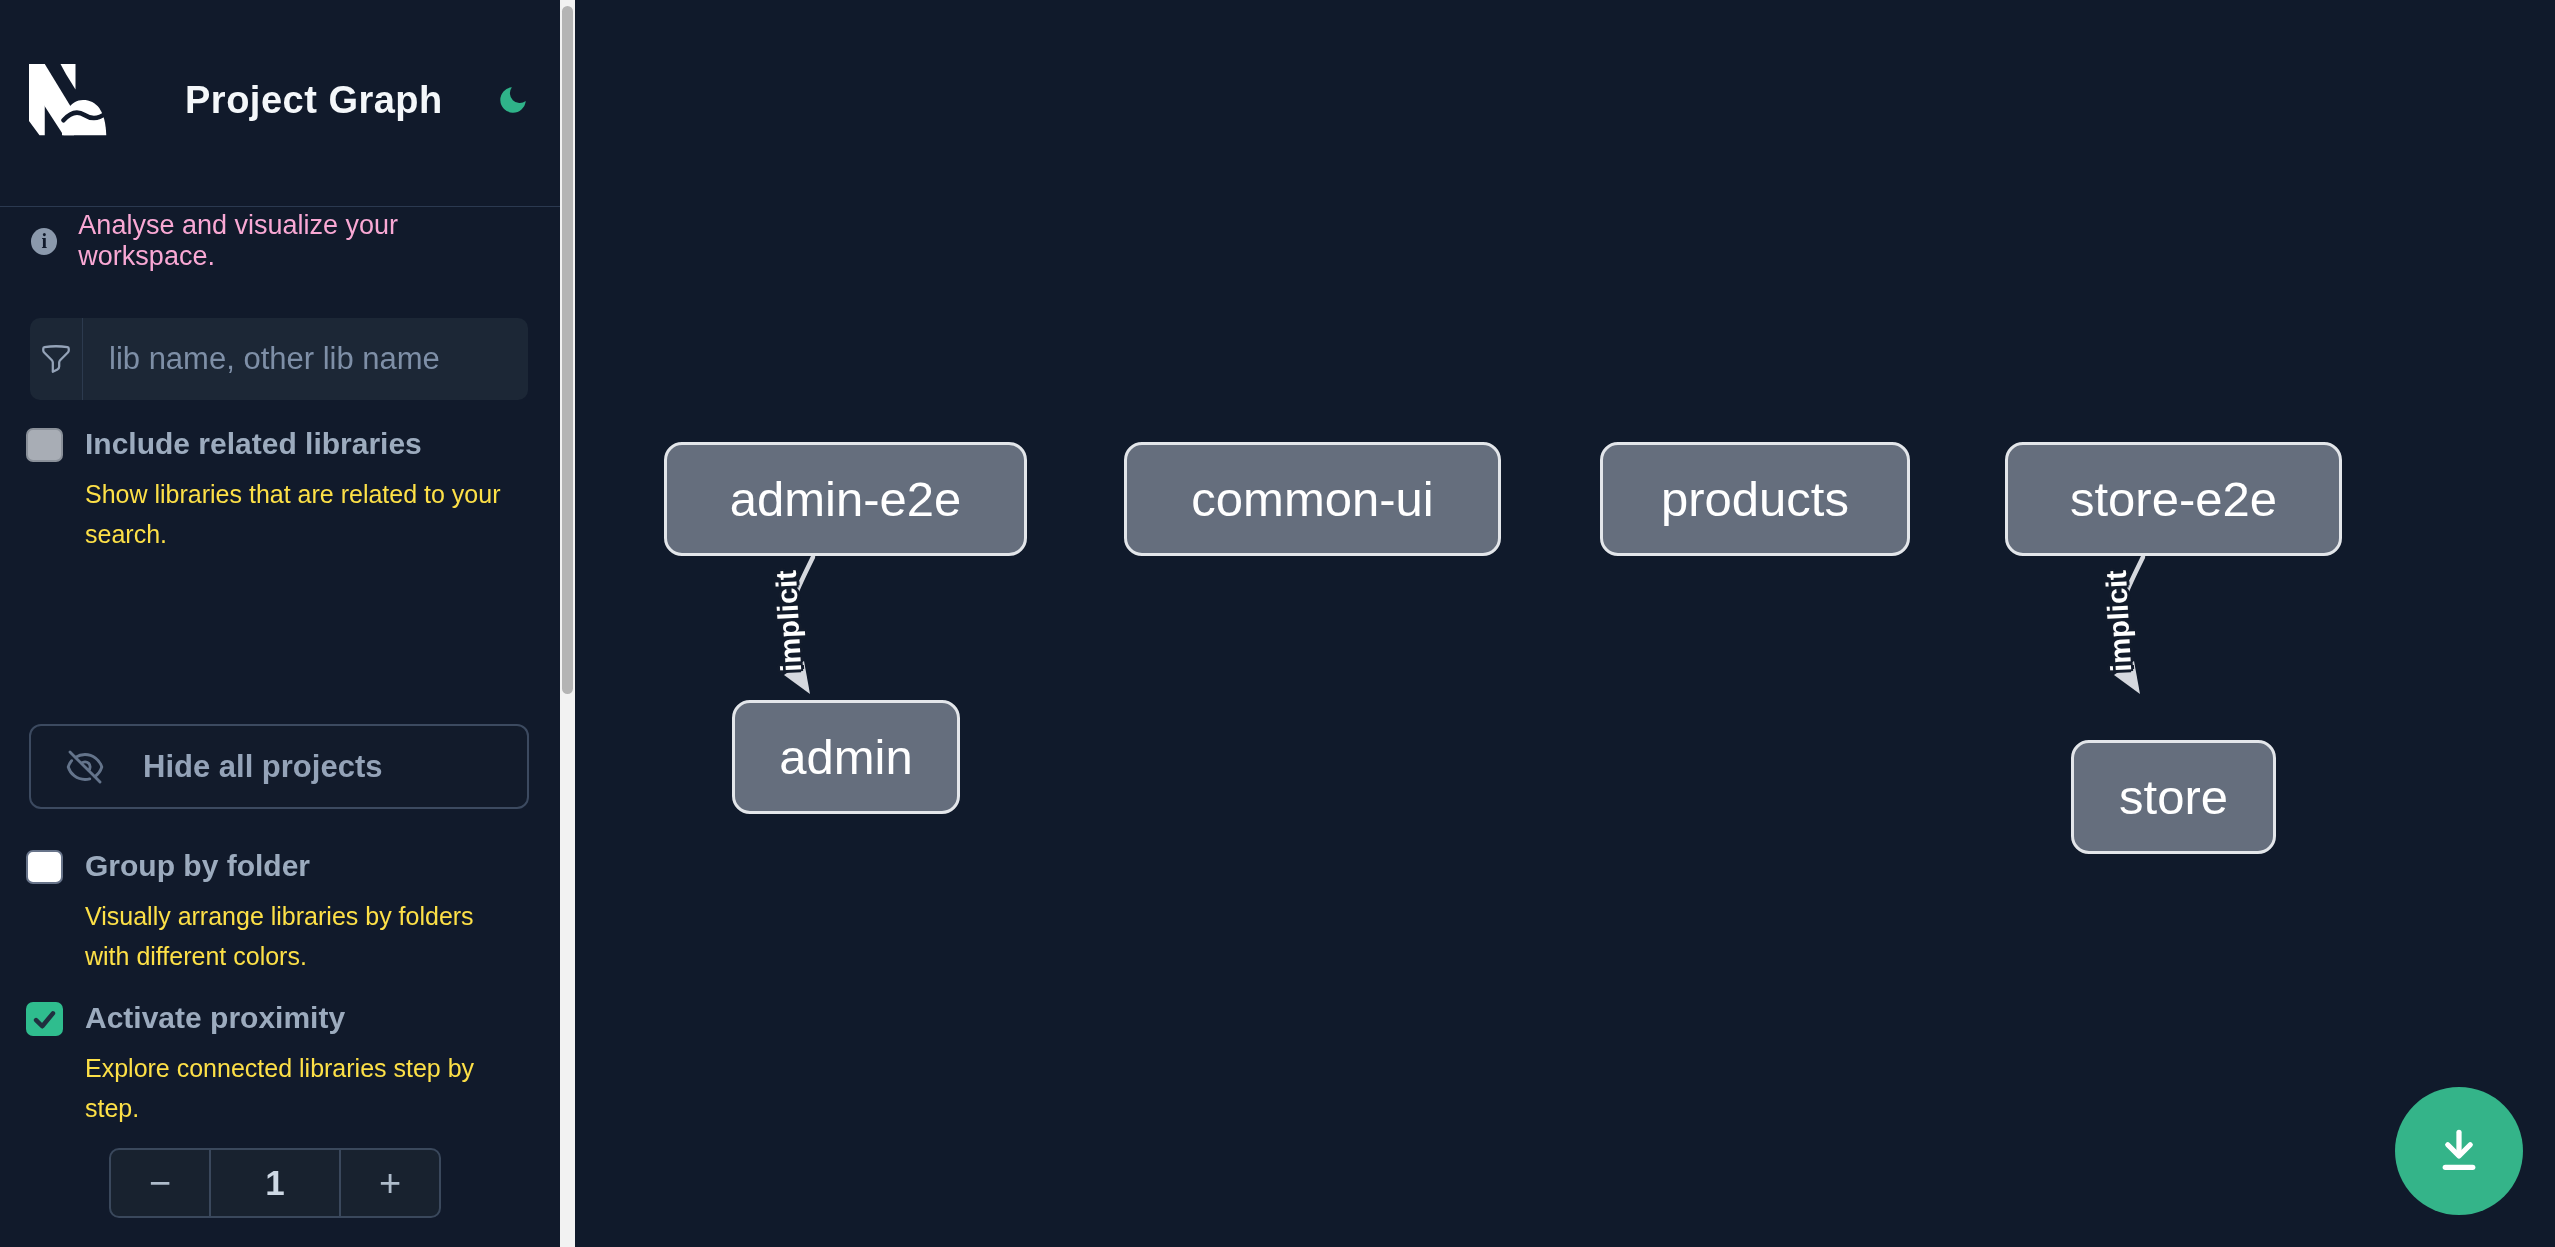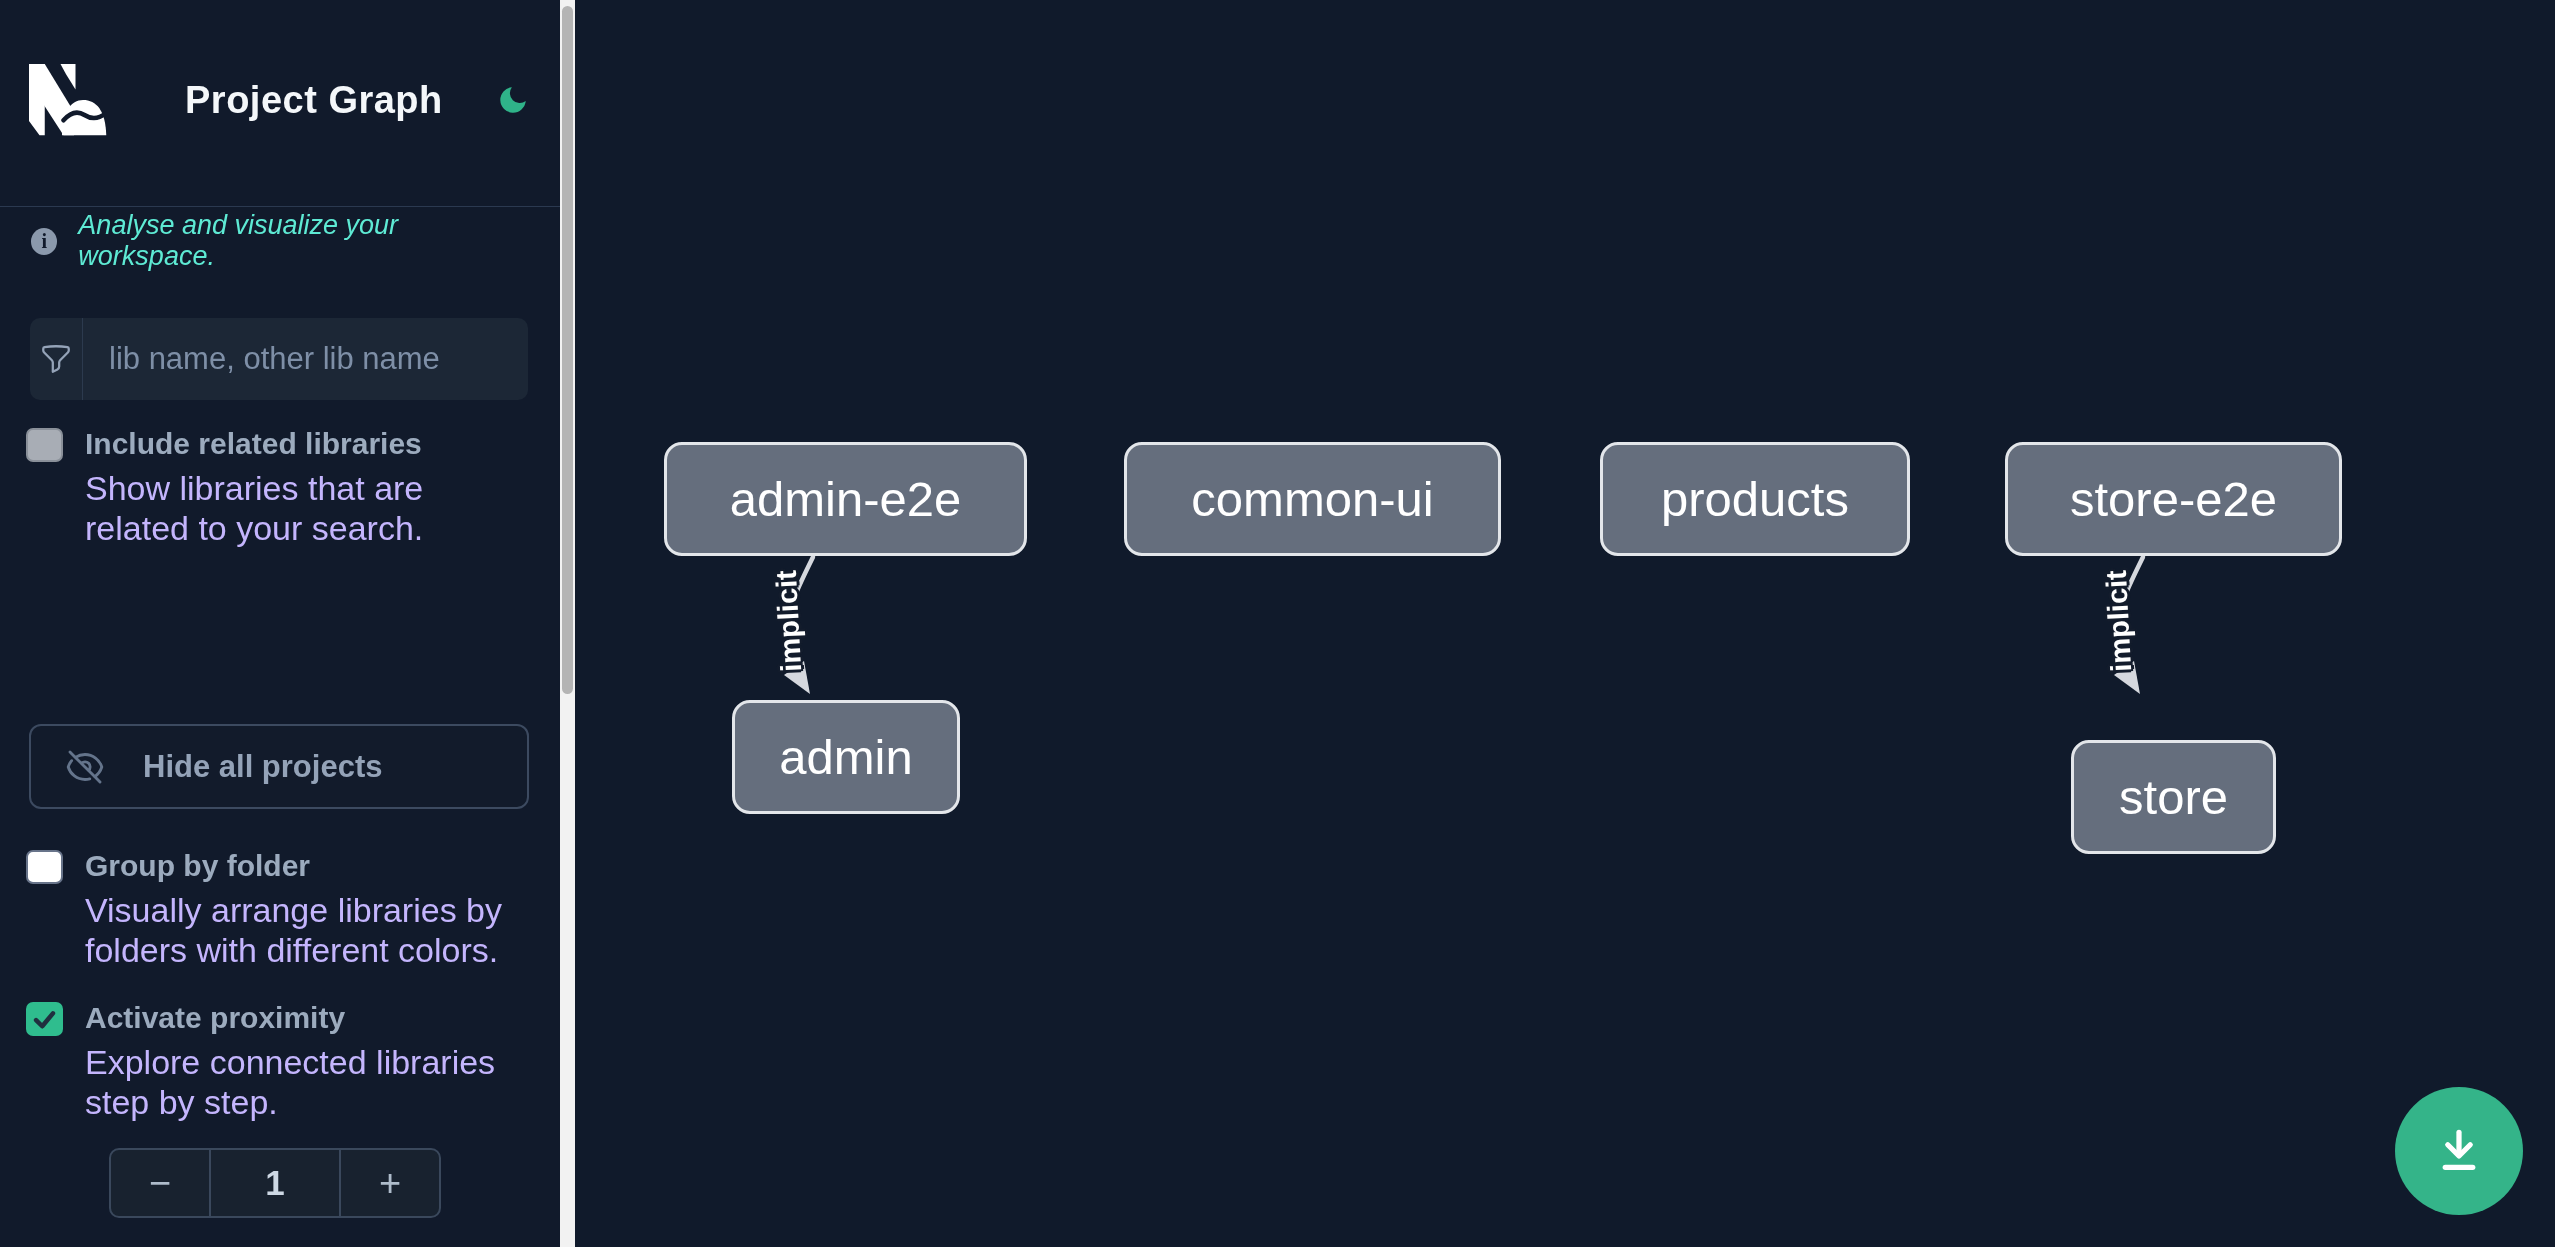--- a/index.html
+++ b/index.html
@@ -14,37 +14,37 @@
 
   .brand{position:absolute;left:29px;top:60px;width:501px;height:80px;display:flex;align-items:center;}
   .brand-title{margin-left:78px;font-size:38px;font-weight:600;color:#f4f7fa;letter-spacing:.5px;}
   .moon{margin-left:auto;width:34px;height:36px;}
   .header-divider{position:absolute;left:0;top:206px;width:560px;border-bottom:1px solid #2b3950;}
 
   .intro{position:absolute;left:31px;top:210px;width:500px;display:flex;align-items:center;gap:21px;}
   .info-badge{width:27px;height:27px;border-radius:50%;background:#8b99ac;color:#111a2b;
               display:flex;align-items:center;justify-content:center;
               font-size:20px;font-weight:700;font-family:"Liberation Serif",serif;}
-  .intro-text{font-size:27px;color:#5eead4;font-style:italic;}
+  .intro-text{font-size:27px;color:#f9a8d4;}
 
   .filter-box{position:absolute;left:30px;top:318px;width:498px;height:82px;background:#1c2736;
               border-radius:10px;display:flex;align-items:stretch;}
   .filter-icon-cell{width:64px;display:flex;align-items:center;justify-content:center;border-right:1px solid #2c3a4e;}
   .filter-input{flex:1;background:transparent;border:0;outline:none;padding:0 20px 0 26px;
                 font-size:31px;color:#cbd5e1;font-family:"Liberation Sans",sans-serif;}
   .filter-input::placeholder{color:#7e8fa7;opacity:1;}
 
   .opt-row{position:absolute;left:26px;width:505px;}
   .cb{position:absolute;left:0;top:2px;width:37px;height:34px;border-radius:7px;box-sizing:border-box;}
   .cb-gray{background:#a8adb5;border:2px solid #8a9099;}
   .cb-white{background:#ffffff;border:2px solid #68748a;}
   .cb-green{background:#2fbd8e;display:flex;align-items:center;justify-content:center;}
   .opt-text{margin-left:59px;width:436px;}
   .opt-label{font-size:30px;font-weight:700;color:#9cabbe;line-height:36px;}
-  .opt-desc{font-size:34px;color:#c4b5fd;line-height:40px;margin-top:6px;}
+  .opt-desc{font-size:25px;color:#fde047;line-height:40px;margin-top:12px;}
 
   .btn{position:absolute;left:29px;width:500px;box-sizing:border-box;border-radius:12px;
        display:flex;align-items:center;padding-left:34px;gap:28px;cursor:pointer;
        font-size:31px;font-weight:600;}
   .btn-show{top:606px;height:88px;background:#131e30;border:3px solid #2e6ae0;
             box-shadow:0 0 0 2px #fdfdfd;color:#dde6f0;}
   .btn-hide{top:724px;height:85px;background:#121b2b;border:2px solid #3c4a60;color:#94a3b8;gap:38px;}
 
   .stepper{position:absolute;left:109px;top:1148px;width:332px;height:70px;box-sizing:border-box;
            border:2px solid #3a485c;border-radius:10px;display:flex;background:#18222f;overflow:hidden;}

